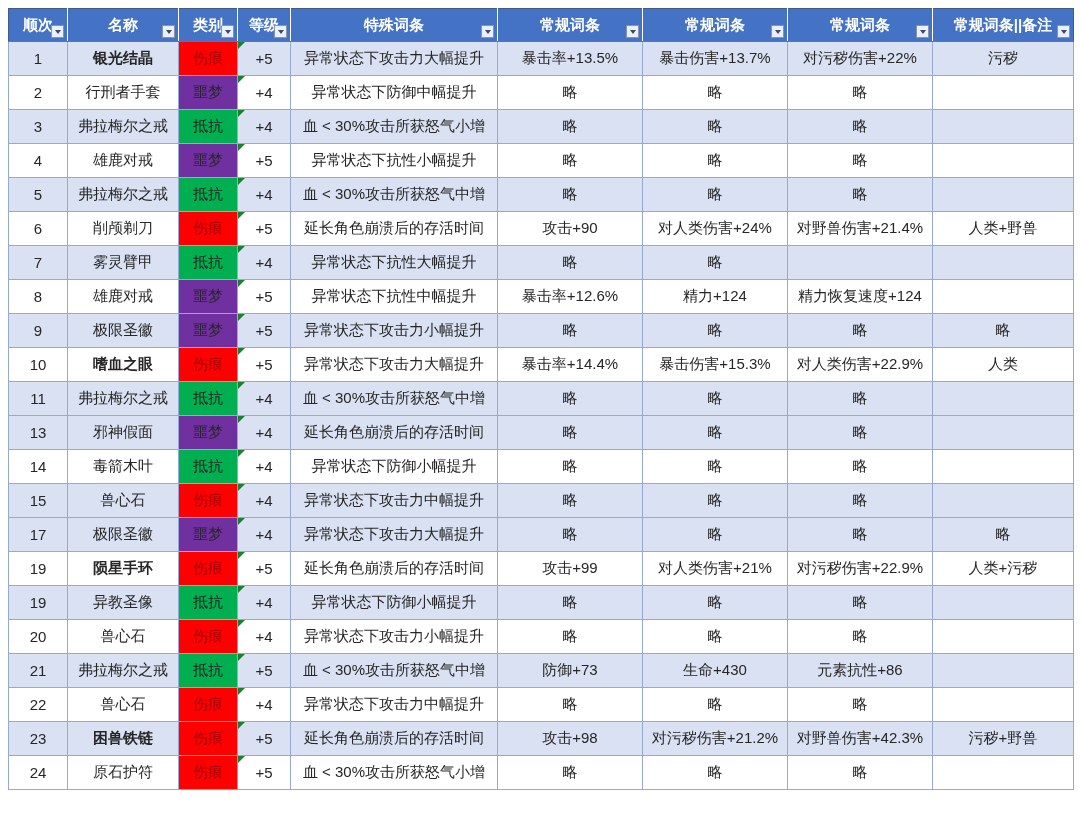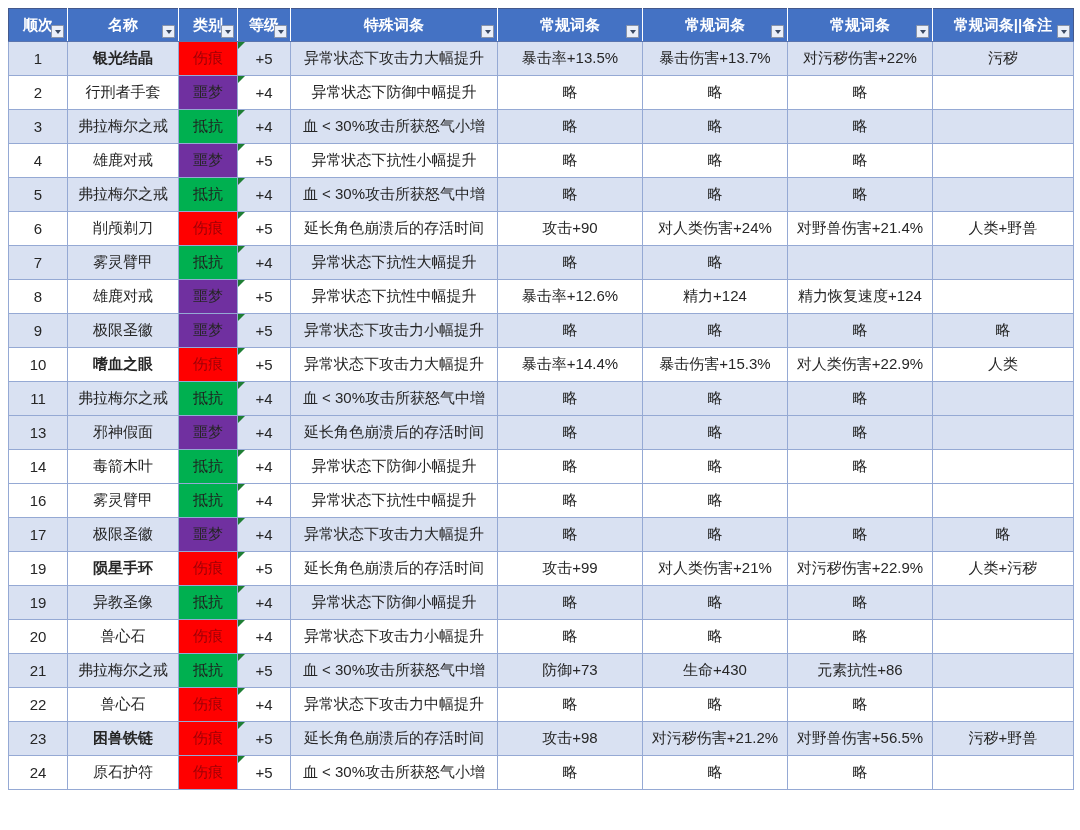--- a/index.html
+++ b/index.html
@@ -256,29 +256,29 @@
           <td>14</td>
           <td>毒箭木叶</td>
           <td class="cat" style="background: rgb(0, 176, 80); color: rgb(31, 31, 31);">抵抗</td>
           <td class="level">+4<span class="err-tri"></span></td>
           <td>异常状态下防御小幅提升</td>
           <td>略</td>
           <td>略</td>
           <td>略</td>
           <td></td>
         </tr>
-        <tr class="plain">
-          <td>16</td>
-          <td>雾灵臂甲</td>
-          <td class="cat" style="background: rgb(0, 176, 80); color: rgb(31, 31, 31);">抵抗</td>
-          <td class="level">+4<span class="err-tri"></span></td>
-          <td>异常状态下抗性中幅提升</td>
-          <td>略</td>
-          <td>略</td>
-          <td></td>
+        <tr class="band">
+          <td>15</td>
+          <td>兽心石</td>
+          <td class="cat" style="background: rgb(255, 0, 0); color: rgb(156, 0, 6);">伤痕</td>
+          <td class="level">+4<span class="err-tri"></span></td>
+          <td>异常状态下攻击力中幅提升</td>
+          <td>略</td>
+          <td>略</td>
+          <td>略</td>
           <td></td>
         </tr>
         <tr class="band">
           <td>17</td>
           <td>极限圣徽</td>
           <td class="cat" style="background: rgb(112, 48, 160); color: rgb(38, 38, 38);">噩梦</td>
           <td class="level">+4<span class="err-tri"></span></td>
           <td>异常状态下攻击力大幅提升</td>
           <td>略</td>
           <td>略</td>
@@ -341,21 +341,21 @@
           <td></td>
         </tr>
         <tr class="band">
           <td>23</td>
           <td class="name-bold">困兽铁链</td>
           <td class="cat" style="background: rgb(255, 0, 0); color: rgb(156, 0, 6);">伤痕</td>
           <td class="level">+5<span class="err-tri"></span></td>
           <td>延长角色崩溃后的存活时间</td>
           <td>攻击+98</td>
           <td>对污秽伤害+21.2%</td>
-          <td>对野兽伤害+56.5%</td>
+          <td>对野兽伤害+42.3%</td>
           <td>污秽+野兽</td>
         </tr>
         <tr class="plain">
           <td>24</td>
           <td>原石护符</td>
           <td class="cat" style="background: rgb(255, 0, 0); color: rgb(156, 0, 6);">伤痕</td>
           <td class="level">+5<span class="err-tri"></span></td>
           <td>血 &lt; 30%攻击所获怒气小增</td>
           <td>略</td>
           <td>略</td>

